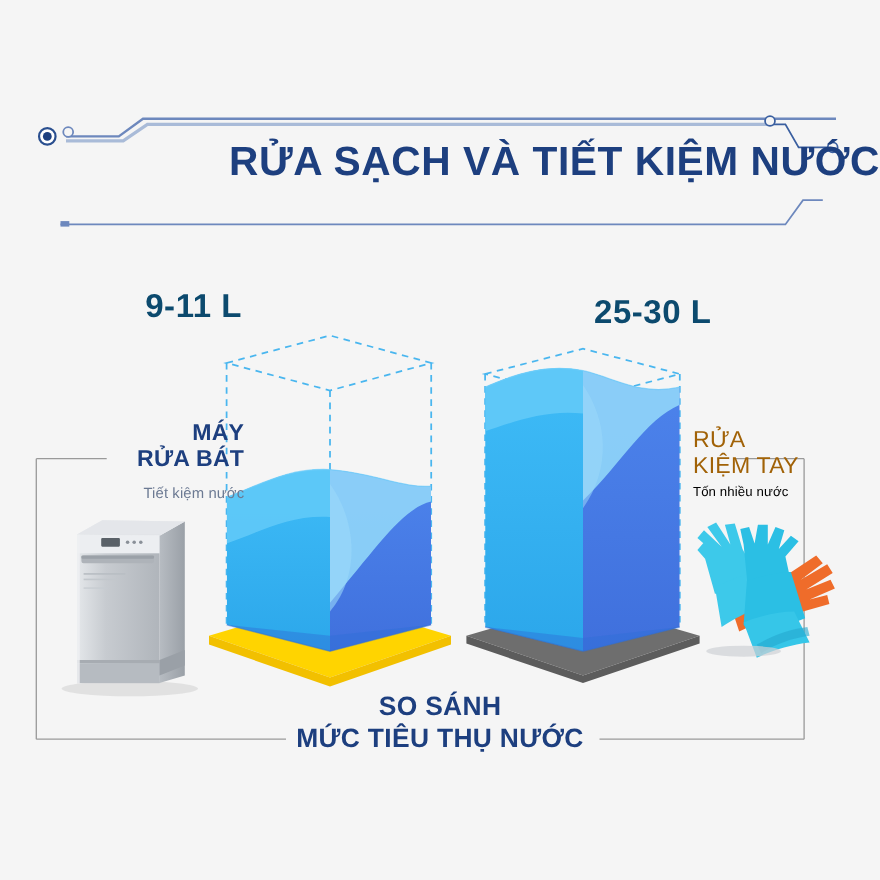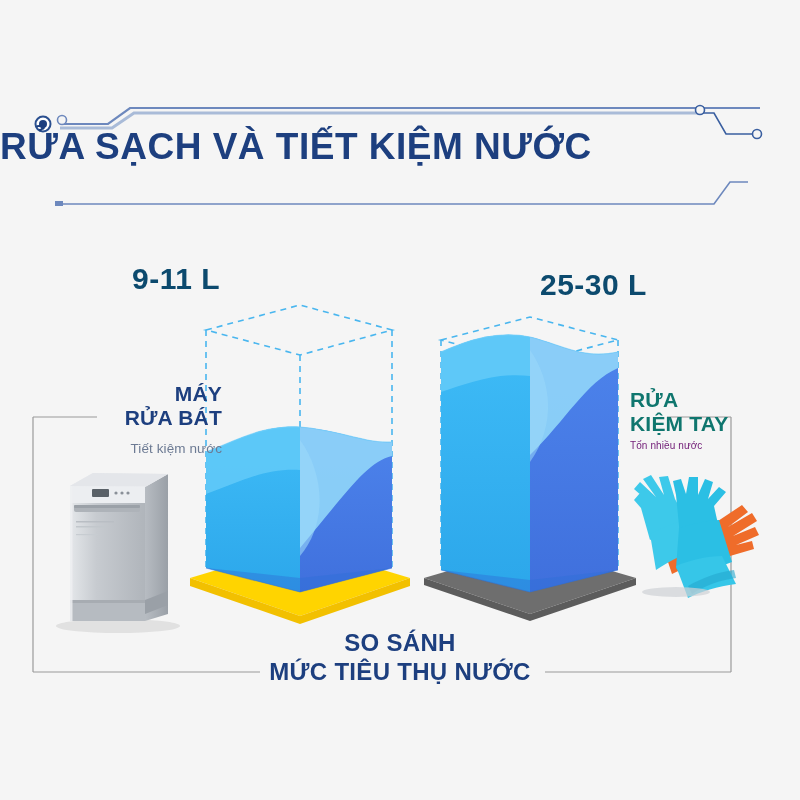--- a/index.html
+++ b/index.html
@@ -17,21 +17,21 @@
   #stage {
     position: absolute;
     left: 0; top: 0;
     width: 800px;
     height: 800px;
   }
   .abs { position: absolute; }
   #title-text {
     left: 0; top: 128px;
     width: 800px;
-    text-align: left;
+    text-align: right;
     color: #1d3f7f;
     font-size: 37px;
     font-weight: bold;
     letter-spacing: 0.5px;
     line-height: 1.05;
     white-space: nowrap;
   }
 
   
   .volume-label {
@@ -63,29 +63,29 @@
     margin-top: 12px;
     letter-spacing: 0.1px;
   }
 
   #label-right {
     left: 630px; top: 388px;
     width: 160px;
     text-align: left;
   }
   #label-right .headline {
-    color: #0f766e;
+    color: #a16207;
     font-size: 21px;
-    font-weight: bold;
+    font-weight: normal;
     line-height: 1.12;
     letter-spacing: 0.2px;
   }
   #label-right .sub {
-    color: #701a75;
-    font-size: 10px;
+    color: #000000;
+    font-size: 12px;
     margin-top: 5px;
     letter-spacing: 0.1px;
   }
 
   
   #caption {
     left: 200px; top: 628px;
     width: 400px;
     text-align: center;
     color: #1d3f7f;

